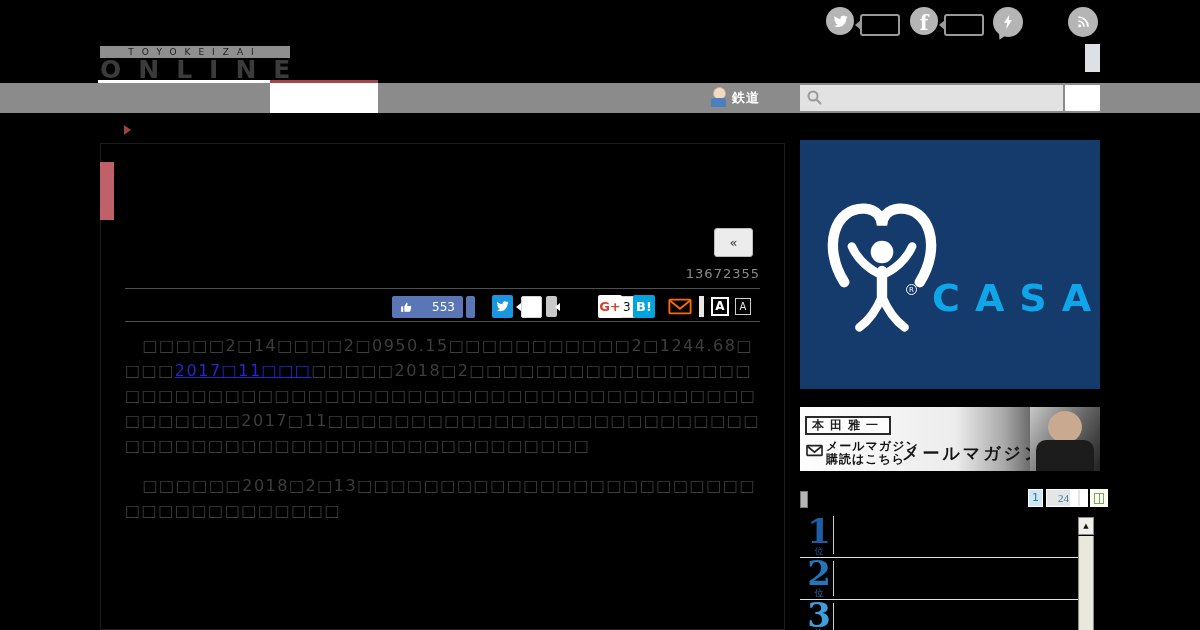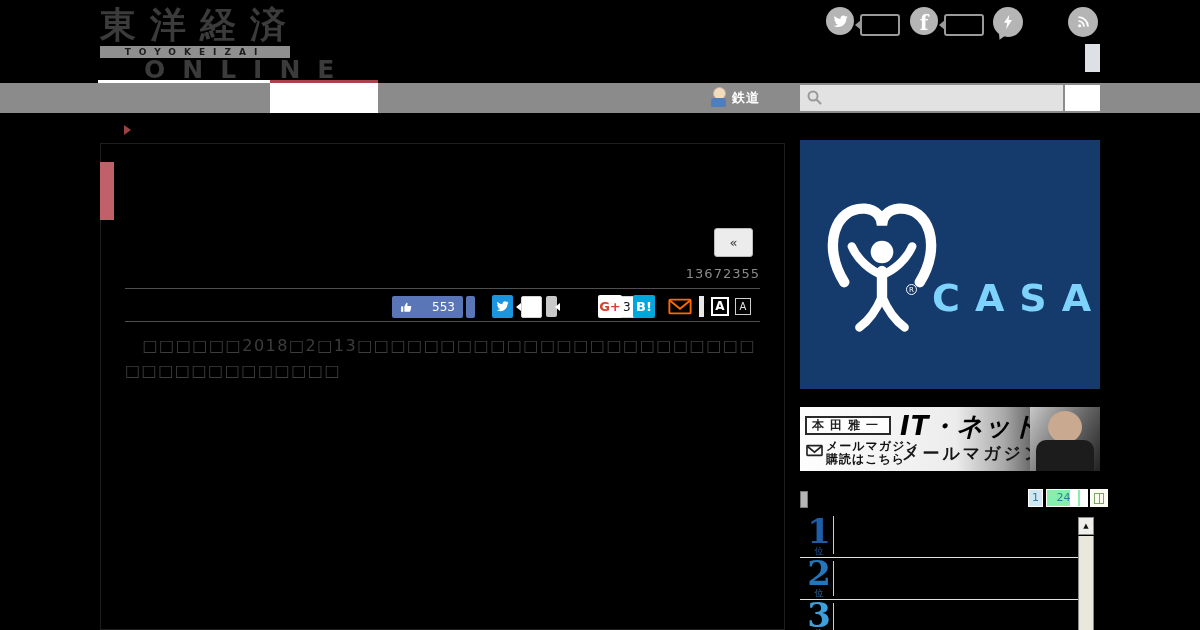--- a/index.html
+++ b/index.html
@@ -3,22 +3,22 @@
 <meta charset="utf-8">
 <style>
   html,body{margin:0;padding:0;background:#000;}
   .page{position:relative;width:1200px;height:630px;background:#000;overflow:hidden;
         font-family:"DejaVu Sans",sans-serif;}
   .abs{position:absolute;}
 
   
   .logo-kanji{left:100px;top:1px;font-size:36px;color:#3b3b3b;letter-spacing:14px;font-weight:bold;}
   .logo-strip{left:100px;top:46px;width:190px;height:12px;background:#8f8f8f;color:#1d1d1d;
-              font-size:9px;letter-spacing:8px;text-align:center;line-height:12px;font-weight:bold;}
-  .logo-online{left:100px;top:55px;font-size:25px;font-weight:bold;color:#3b3b3b;letter-spacing:17px;margin-left:44px;}
+              font-size:9px;letter-spacing:8px;text-align:center;line-height:12px;font-weight:normal;}
+  .logo-online{left:100px;top:55px;font-size:25px;font-weight:bold;color:#3b3b3b;letter-spacing:17px;}
   .logo-underline{left:98px;top:80px;width:172px;height:3px;background:#fff;}
 
   .circle-icon{width:28px;height:28px;border-radius:50%;background:#b5b5b5;
                display:flex;align-items:center;justify-content:center;}
   .tw-circle{left:826px;top:7px;}
   .fb-circle{left:910px;top:7px;}
   .chat-circle{left:993px;top:7px;width:30px;height:30px;}
   .rss-circle{left:1068px;top:7px;width:30px;height:30px;}
   .fb-f{color:#fff;font-family:"DejaVu Serif",serif;font-weight:bold;font-size:20px;line-height:1;margin-top:4px;}
   .count-bubble{width:36px;height:18px;background:#000;border:2px solid #9a9a9a;border-radius:3px;
@@ -86,21 +86,21 @@
                color:#e0e0e0;font-size:10px;text-align:center;line-height:15px;}
 
   
   .body-text{left:125px;top:333px;width:636px;color:#3d3d3d;font-size:16px;line-height:25px;
              letter-spacing:1.5px;word-break:break-all;}
   .body-text p{margin:0 0 15px 0;}
   .body-text a{color:#2626cc;text-decoration:underline;}
 
   
   .casa-ad{left:800px;top:140px;width:300px;height:249px;background:#153a6c;}
-  .casa-text{left:932px;top:276px;color:#7dd3fc;font-size:38px;font-weight:bold;letter-spacing:15px;}
+  .casa-text{left:932px;top:276px;color:#0ea5e9;font-size:38px;font-weight:bold;letter-spacing:15px;}
   .casa-reg{left:906px;top:284px;width:11px;height:11px;border:1.5px solid #fff;border-radius:50%;
             color:#fff;font-size:7px;text-align:center;line-height:11px;box-sizing:border-box;}
   .casa-logo{left:816px;top:186px;}
 
   .it-banner{left:800px;top:407px;width:300px;height:64px;
              background:linear-gradient(90deg,#fefefe 0%,#ececec 52%,#a9a9a9 68%,#2a2a2a 86%,#111 100%);}
   .author-box{left:805px;top:416px;border:2px solid #2a2a2a;background:rgba(255,255,255,.85);
               color:#222;font-size:12px;font-weight:bold;letter-spacing:6px;padding:0 5px;line-height:15px;}
   .mail-ico{left:806px;top:444px;}
   .mail-text{left:826px;top:440px;color:#111;font-size:12px;font-weight:bold;line-height:13px;letter-spacing:1px;}
@@ -108,21 +108,21 @@
   .banner-sub{left:902px;top:442px;color:#161616;font-size:17px;font-weight:bold;letter-spacing:3px;}
   .banner-photo{left:1030px;top:407px;width:70px;height:64px;background:linear-gradient(120deg,#c8c8c8,#666 55%,#222);overflow:hidden;}
   .photo-head{position:absolute;left:18px;top:4px;width:34px;height:32px;border-radius:50%;background:#c9a98f;}
   .photo-body{position:absolute;left:6px;top:33px;width:58px;height:31px;border-radius:10px 10px 0 0;background:#1c1c1c;}
 
   
   .rank-sq{left:800px;top:491px;width:8px;height:17px;background:#b5b5b5;border:1px solid #777;box-sizing:border-box;}
   .rtab{top:489px;height:18px;border:1px solid #fff;box-sizing:border-box;font-size:11px;
         text-align:center;line-height:16px;color:#2e7f99;}
   .rtab1{left:1028px;width:15px;background:#cfe6f4;}
-  .rtab2{left:1046px;width:35px;background:#86efac;}
+  .rtab2{left:1046px;width:35px;background:#e5e5e5;font-family:Liberation Serif, serif;}
   .rtab3{left:1070px;width:8px;background:#fff;}
   .rtab4{left:1080px;width:8px;background:#fff;}
   .rtab5{left:1090px;width:18px;background:#fdfdef;display:flex;align-items:center;justify-content:center;}
   .grid-ico{width:10px;height:11px;border:1px solid #7aa66a;box-sizing:border-box;position:relative;}
   .grid-ico div{position:absolute;left:4px;top:0;width:1px;height:9px;background:#7aa66a;}
 
   .rank-hline{left:800px;width:278px;height:1px;background:#e2e2e2;}
   .rh1{top:557px;} .rh2{top:599px;}
   .rank-vline{left:833px;width:1px;background:#cfcfcf;}
   .rv1{top:516px;height:38px;} .rv2{top:561px;height:35px;} .rv3{top:603px;height:27px;}
@@ -136,21 +136,20 @@
   .scroll-up{left:1078px;top:517px;width:16px;height:18px;background:#f1efe9;border:1px solid #8a8a8a;
              box-sizing:border-box;color:#111;font-size:7px;text-align:center;line-height:16px;}
   .scroll-track{left:1078px;top:536px;width:16px;height:94px;background:#eae7dd;
                 border-left:1px solid #8a8a8a;border-right:1px solid #8a8a8a;box-sizing:border-box;}
 </style>
 </head>
 <body>
 
 <div class="page">
 
-  <div class="abs logo-kanji">東洋経済</div>
   <div class="abs logo-strip">TOYOKEIZAI</div>
   <div class="abs logo-online">ONLINE</div>
   <div class="abs logo-underline"></div>
 
   <div class="abs circle-icon tw-circle">
     <svg width="15" height="13" viewBox="0 0 24 20">
       <path fill="#fff" d="M23.4 2.4c-.8.4-1.7.6-2.6.8.9-.6 1.6-1.4 2-2.5-.9.5-1.9.9-2.9 1.1C19.1.9 17.9.3 16.6.3c-2.5 0-4.6 2-4.6 4.6 0 .4 0 .7.1 1-3.8-.2-7.2-2-9.4-4.8-.4.7-.6 1.4-.6 2.3 0 1.6.8 3 2 3.8-.7 0-1.5-.2-2.1-.5v.1c0 2.2 1.6 4.1 3.7 4.5-.4.1-.8.2-1.2.2-.3 0-.6 0-.9-.1.6 1.8 2.3 3.1 4.3 3.2-1.6 1.2-3.6 2-5.7 2H1c2 1.3 4.5 2 7.1 2 8.5 0 13.2-7 13.2-13.2v-.6c.9-.7 1.7-1.5 2.1-2.4z"></path>
     </svg>
   </div>
   <div class="abs bubble-tail tail1"></div>
@@ -234,20 +233,21 @@
       <polyline points="2,2.5 13,11.5 24,2.5" stroke="#ff6a00" stroke-width="2" fill="none"></polyline>
     </svg>
   </div>
   <div class="abs share-sep"></div>
   <div class="abs fontA-big">A</div>
   <div class="abs fontA-small">A</div>
 
   <div class="abs hr hr-bottom"></div>
 
   <div class="abs body-text">
+    <p><span> □□□□□2□14□□□□2□0950.15□□□□□□□□□□□2□1244.68□□□□</span><a href="#">2017□11□□□</a><span>□□□□□2018□2□□□□□□□□□□□□□□□□□□□□□□□□□□□□□□□□□□□□□□□□□□□□□□□□□□□□□□□□□□□□□□2017□11□□□□□□□□□□□□□□□□□□□□□□□□□□□□□□□□□□□□□□□□□□□□□□□□□□□□□□</span></p>
     <p> □□□□□□2018□2□13□□□□□□□□□□□□□□□□□□□□□□□□□□□□□□□□□□□□□</p>
   </div>
 
   <div class="abs casa-ad"></div>
   <svg class="abs casa-logo" width="132" height="150" viewBox="0 0 140 155">
     <g stroke="#fff" fill="none" stroke-linecap="round">
       <path d="M30,100 C6,62 20,20 52,22 C64,23 70,31 70,40 C70,31 76,23 88,22 C120,20 134,62 110,100" stroke-width="11"></path>
       <path d="M70,92 C58,88 44,76 38,62" stroke-width="9"></path>
       <path d="M70,92 C82,88 96,76 102,62" stroke-width="9"></path>
       <path d="M70,88 L70,115" stroke-width="11"></path>
@@ -262,21 +262,20 @@
   <div class="abs it-banner"></div>
   <div class="abs author-box">本田雅一</div>
   <svg class="abs mail-ico" width="17" height="13" viewBox="0 0 26 18">
     <rect x="1.5" y="1.5" width="23" height="15" rx="1" stroke="#222" stroke-width="2.5" fill="none"></rect>
     <polyline points="2,2.5 13,11.5 24,2.5" stroke="#222" stroke-width="2.5" fill="none"></polyline>
   </svg>
   <div class="abs mail-text">
     <div>メールマガジン</div>
     <div>購読はこちら</div>
   </div>
-  <div class="abs banner-title">IT・ネット</div>
   <div class="abs banner-sub">メールマガジン</div>
   <div class="abs banner-photo">
     <div class="photo-head"></div>
     <div class="photo-body"></div>
   </div>
 
   <div class="abs rank-sq"></div>
   <div class="abs rtab rtab1">1</div>
   <div class="abs rtab rtab2">24</div>
   <div class="abs rtab rtab3"></div>

